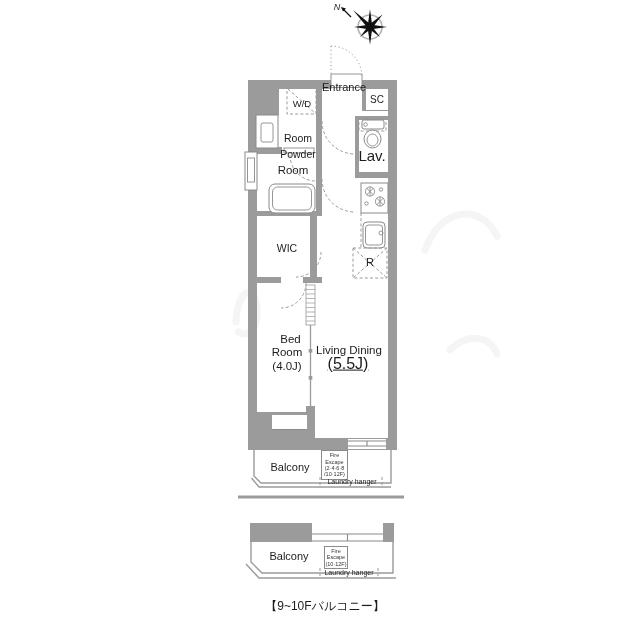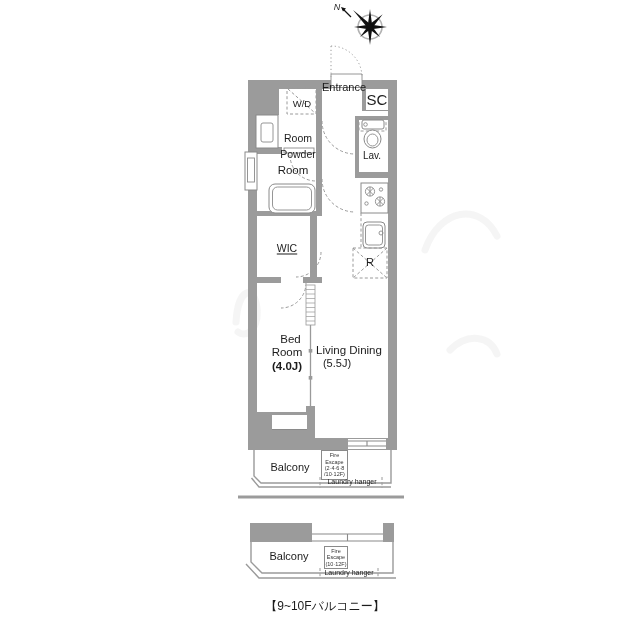--- a/index.html
+++ b/index.html
@@ -156,31 +156,31 @@
     </g>
     <path d="M351 17 L342.5 8.5" stroke="#111" stroke-width="1.2"></path>
     <path d="M341 7 L346 8.6 L343 11.6 Z" fill="#111"></path>
   </g>
 </svg>
 
 <div class="lbl" style="left:337px;top:8px;font-size:9px;font-style:italic;">N</div>
 
 <div class="lbl" style="left:302px;top:104px;font-size:9.5px;text-align:right;">W/D</div>
 <div class="lbl" style="left:344px;top:88px;font-size:11px;">Entrance</div>
-<div class="lbl" style="left:377px;top:100px;font-size:15px;">SC</div>
+<div class="lbl" style="left:377px;top:100px;font-size:10px;">SC</div>
 <div class="lbl" style="left:298px;top:127px;font-size:10.5px;margin-top:28px;">Powder</div>
 <div class="lbl" style="left:298px;top:139px;font-size:10.5px;">Room</div>
-<div class="lbl" style="left:372px;top:156px;font-size:10px;">Lav.</div>
+<div class="lbl" style="left:372px;top:156px;font-size:15px;">Lav.</div>
 <div class="lbl" style="left:293px;top:170px;font-size:11.5px;">Room</div>
-<div class="lbl" style="left:287px;top:249px;font-size:10.5px;text-decoration:underline;">WIC</div>
+<div class="lbl" style="left:287px;top:249px;font-size:10.5px;">WIC</div>
 <div class="lbl" style="left:287px;top:339px;font-size:11.5px;padding-left:7px;">Bed</div>
 <div class="lbl" style="left:287px;top:352px;font-size:11.5px;">Room</div>
-<div class="lbl" style="left:287px;top:366px;font-size:11.5px;font-weight:bold;">(4.0J)</div>
+<div class="lbl" style="left:287px;top:366px;font-size:11.5px;">(4.0J)</div>
 <div class="lbl" style="left:349px;top:350px;font-size:11.5px;">Living Dining</div>
-<div class="lbl" style="left:337px;top:364px;font-size:11px;">(5.5J)</div>
+<div class="lbl" style="left:348px;top:364px;font-size:16px;text-decoration:underline;">(5.5J)</div>
 <div class="lbl" style="left:370px;top:263px;font-size:11px;">R</div>
 
 <div class="lbl" style="left:290px;top:468px;font-size:11px;">Balcony</div>
 <div class="firebox" style="left:321px;top:450px;width:25px;height:28px;">
   <div>Fire</div>
   <div>Escape</div>
   <div>(2·4·6·8</div>
   <div>/10·12F)</div>
 </div>
 <div class="lbl" style="left:352px;top:482px;font-size:7px;">Laundry hanger</div>

